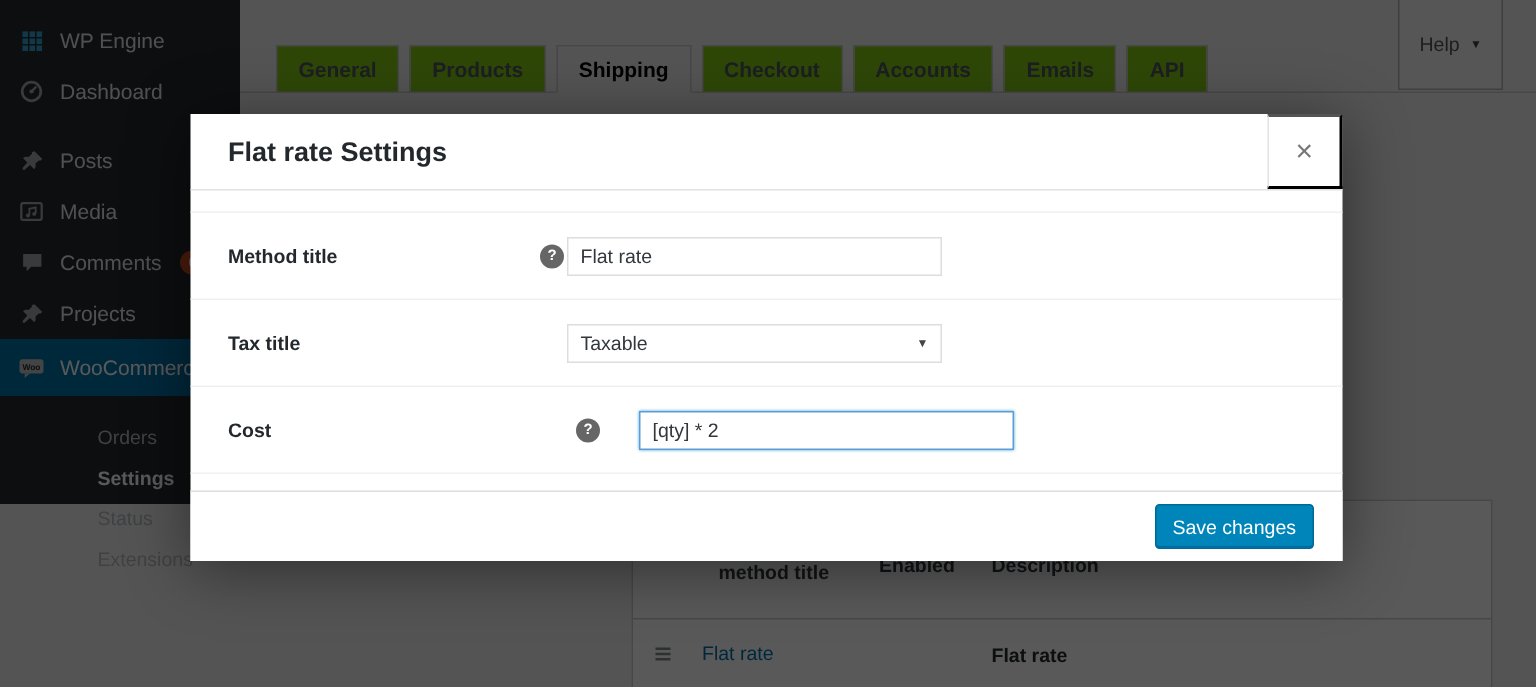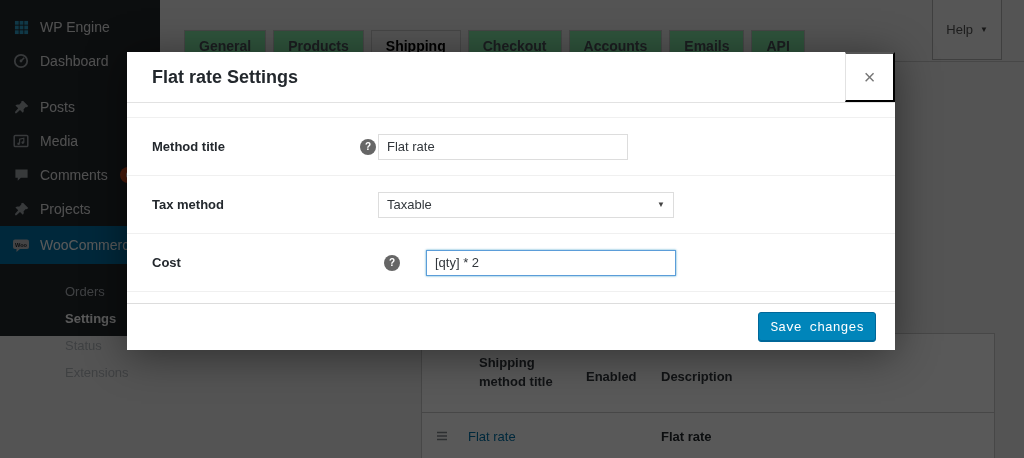--- a/index.html
+++ b/index.html
@@ -24,21 +24,21 @@
   .smi{height:27px;line-height:27px;padding-left:37px;font-size:13px;color:#b4b9be;cursor:pointer;}
   .smi.current{color:#fff;font-weight:bold;}
 
   
   .help-tab{position:absolute;top:0;right:22px;height:27px;padding:16px 13px;background:#f6f6f6;
             border:1px solid #b4b4b4;border-top:none;display:flex;align-items:center;gap:7px;
             font-size:13px;color:#555;cursor:pointer;z-index:2;}
   .help-chevron{font-size:8px;color:#444;}
   .tabbar{position:absolute;left:160px;right:0;top:30px;height:32px;border-bottom:1px solid #ccc;
           padding-left:24px;box-sizing:border-box;display:flex;align-items:flex-end;gap:7px;z-index:2;}
-  .tab{height:30px;line-height:30px;padding:0 14px;background:#86efac;border:1px solid #ccc;
+  .tab{height:30px;line-height:30px;padding:0 14px;background:#84cc16;border:1px solid #ccc;
        margin-bottom:-1px;font-size:14px;font-weight:600;color:#50575e;cursor:pointer;text-decoration:none;}
   .tab.active{background:#f1f1f1;border-bottom-color:#f1f1f1;color:#000;}
 
   
   .card{position:absolute;left:421px;top:333px;width:574px;height:126px;background:#fff;
         border:1px solid #ccc;box-sizing:border-box;z-index:2;}
   .t-head{display:flex;align-items:flex-end;height:78px;border-bottom:1px solid #ccc;}
   .th{font-size:13px;font-weight:bold;color:#32373c;line-height:19px;}
   .col-drag{width:46px;flex:none;}
   .col-title{width:118px;flex:none;box-sizing:border-box;}
@@ -50,43 +50,43 @@
   .drag{margin-left:13px;color:#82878c;display:flex;cursor:grab;}
   .method-link{font-size:13px;color:var(--link,#0073aa);text-decoration:none;cursor:pointer;}
   .toggle{width:28px;height:16px;border-radius:9px;background:var(--toggle-on,#a36597);
           position:relative;margin-left:1px;cursor:pointer;}
   .toggle::after{content:"";position:absolute;right:2px;top:2px;width:12px;height:12px;
           border-radius:50%;box-sizing:border-box;border:2.5px solid #fff;}
   .method-desc{font-size:13px;font-weight:bold;color:#23282d;}
 
   
   .overlay{position:absolute;inset:0;background:rgba(0,0,0,0.65);z-index:50;}
-  .modal{position:absolute;left:127px;top:52px;width:768px;height:298px;background:#fff;
+  .modal{position:absolute;left:127px;top:76px;width:768px;height:298px;background:#fff;
          z-index:60;box-shadow:0 5px 40px rgba(0,0,0,0.45);}
   .m-head{height:50px;border-bottom:1px solid #e2e2e2;position:relative;}
   .m-title{line-height:50px;padding-left:25px;font-size:18px;font-weight:bold;color:#23282d;}
   .m-close{position:absolute;top:0;right:0;width:50px;height:50px;border-left:1px solid #e2e2e2;
            display:flex;align-items:center;justify-content:center;font-size:20px;color:#777;
            cursor:pointer;background:none;padding:0;font-family:inherit;}
   .m-body{margin-top:14px;}
   .f-row{display:flex;align-items:center;height:57px;border-top:1px solid #f0f0f0;}
   .f-row.last{border-bottom:1px solid #f0f0f0;gap:24px;}
   .f-label{width:208px;padding-left:25px;font-size:13px;font-weight:bold;color:#23282d;box-sizing:content-box;}
   .tip{width:16px;height:16px;border-radius:50%;background:#666;color:#fff;font-size:10px;
        font-weight:bold;display:flex;align-items:center;justify-content:center;margin-right:2px;
        flex:none;cursor:help;}
   .tip.ghost{visibility:hidden;}
   .wc-input{width:250px;height:26px;box-sizing:border-box;border:1px solid #ddd;padding:2px 8px;
        font-family:"Liberation Sans",sans-serif;font-size:13px;color:#32373c;background:#fff;}
   .wc-input.focused{border-color:var(--focus,#5b9dd9);box-shadow:0 0 2px rgba(30,140,190,0.8);outline:none;}
-  .wc-select{width:296px;height:26px;box-sizing:border-box;border:1px solid #ddd;background:#fff;
+  .wc-select{width:250px;height:26px;box-sizing:border-box;border:1px solid #ddd;background:#fff;
        display:flex;align-items:center;justify-content:space-between;padding:0 8px;
        font-size:13px;color:#32373c;cursor:pointer;}
   .sel-arrow{font-size:8px;color:#444;}
-  .m-foot{position:absolute;bottom:0;left:0;right:0;height:46px;border-top:1px solid #ddd;background:#fff;font-family:Liberation Mono, monospace;}
+  .m-foot{position:absolute;bottom:0;left:0;right:0;height:46px;border-top:1px solid #ddd;background:#fff;}
   .save-btn{position:absolute;right:19px;top:8px;height:30px;padding:0 11px;
        background:var(--accent,#0085ba);border:1px solid var(--accent-dark,#006799);border-radius:3px;
        color:#fff;font-size:13px;font-family:inherit;box-shadow:inset 0 -1px 0 var(--accent-dark,#006799);
        cursor:pointer;}
 </style>
 </head>
 <body>
 
 <div class="stage">
 
@@ -221,21 +221,21 @@
       <div class="m-title">Flat rate Settings</div>
       <button class="m-close">×</button>
     </div>
     <div class="m-body">
       <div class="f-row">
         <div class="f-label">Method title</div>
         <span class="tip">?</span>
         <input class="wc-input" type="text" value="Flat rate" style="">
       </div>
       <div class="f-row">
-        <div class="f-label">Tax method</div>
+        <div class="f-label">Tax title</div>
         <span class="tip ghost"></span>
         <div class="wc-select">
           <span>Taxable</span>
           <span class="sel-arrow">▼</span>
         </div>
       </div>
       <div class="f-row last">
         <div class="f-label">Cost</div>
         <span class="tip">?</span>
         <input class="wc-input focused" type="text" value="[qty] * 2" style="">

